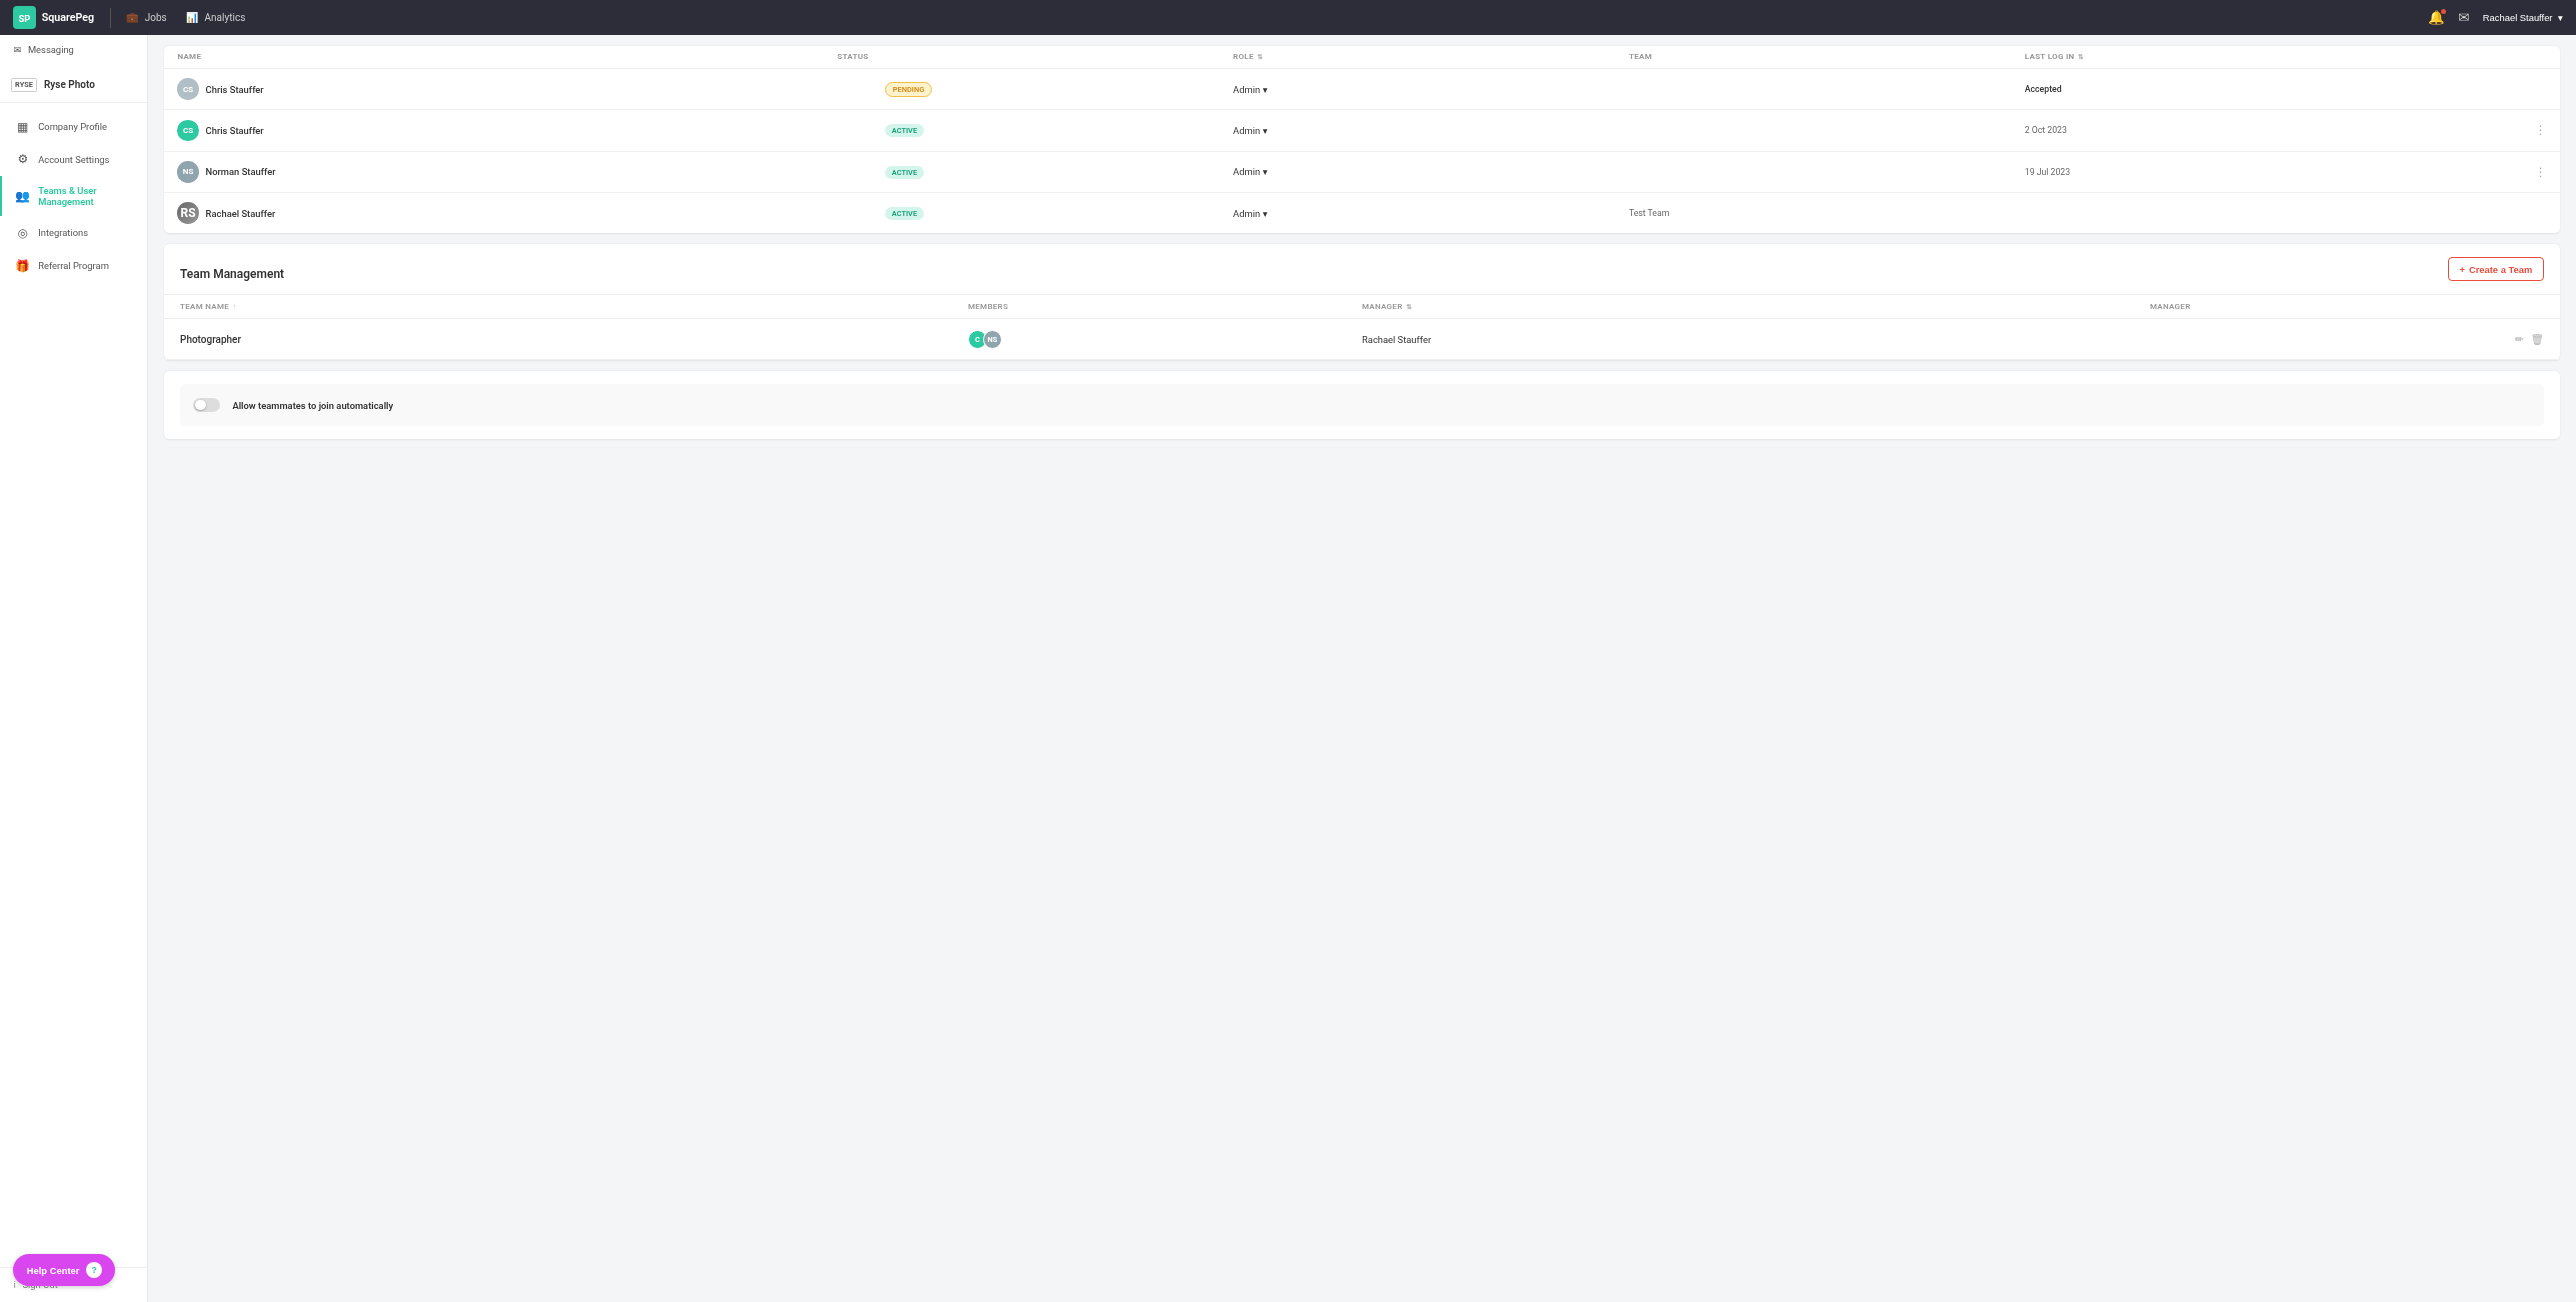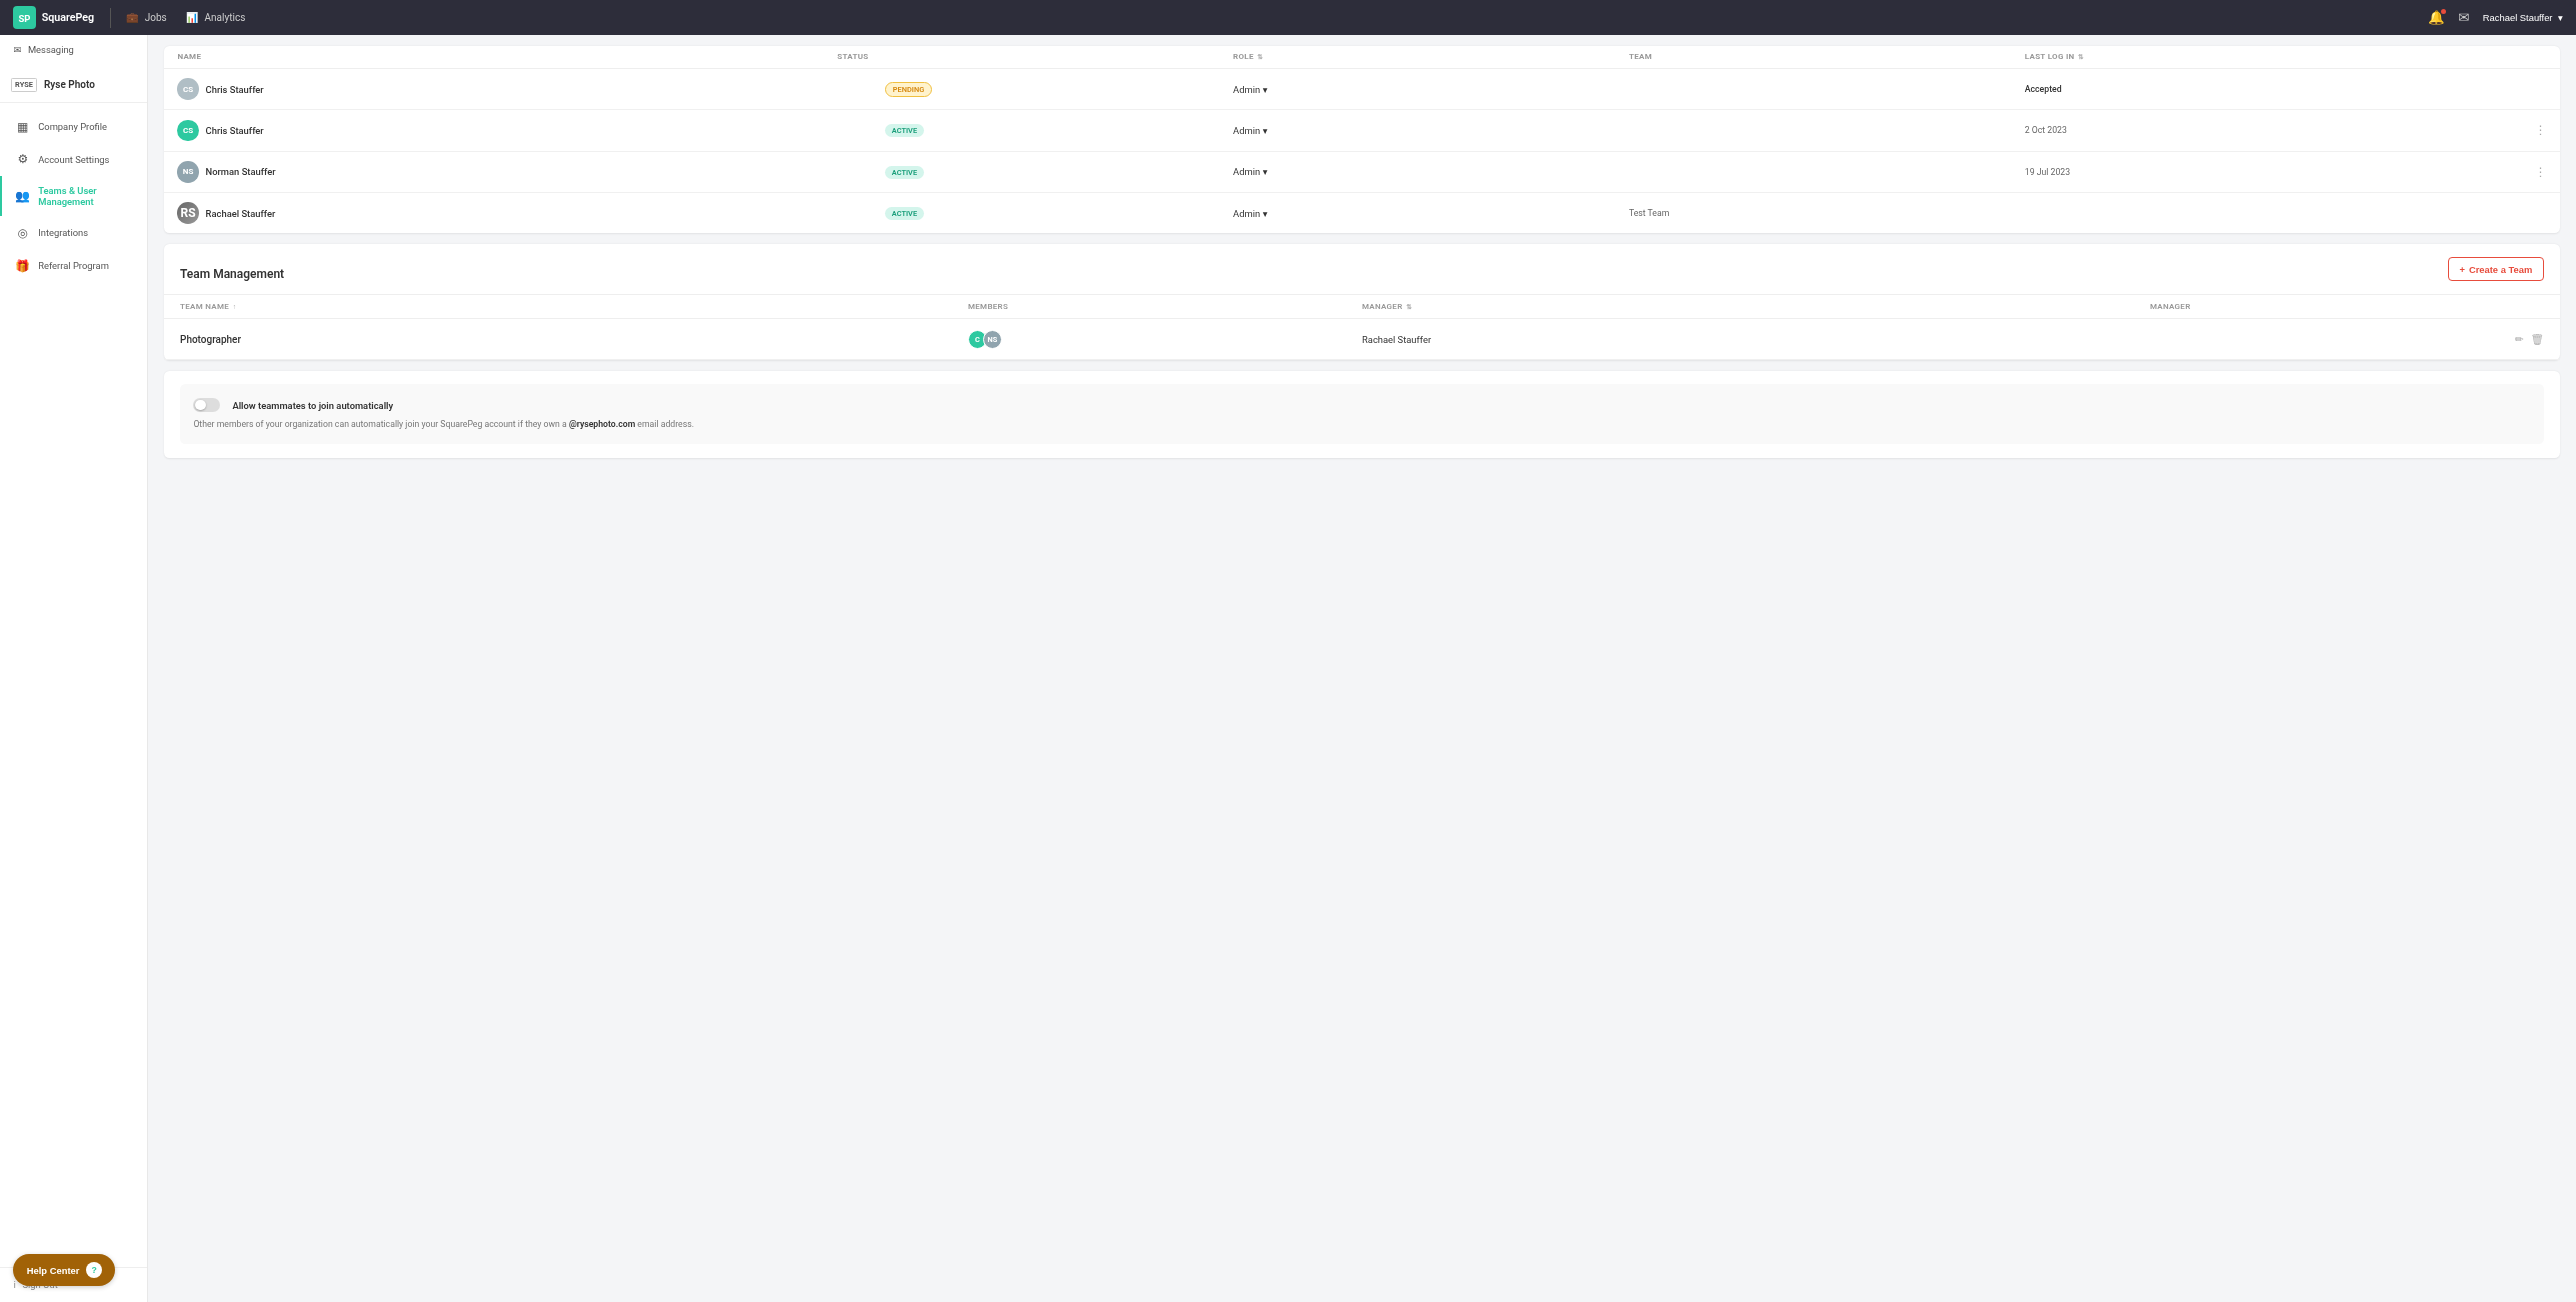--- a/index.html
+++ b/index.html
@@ -39,21 +39,21 @@
       padding: 9.4px 13.4px; cursor: pointer; color: #555; font-size: 9.4px;
       border-left: 2px solid transparent;
     }
     .sidebar-item.active { color: #2dc9a0; border-left-color: #2dc9a0; font-weight: 600; }
     .sidebar-item .icon { font-size: 12px; width: 14.8px; text-align: center; }
     .sidebar-top { display: flex; align-items: center; gap: 6.7px; padding: 9.4px 13.4px; color: #555; font-size: 9.4px; cursor: pointer; }
     .sidebar-bottom { padding: 10.7px 13.4px; border-top: 0.7px solid #eee; }
     .sign-out-item { display: flex; align-items: center; gap: 6.7px; color: #888; font-size: 9.4px; cursor: pointer; }
     .help-btn {
       position: fixed; bottom: 16px; left: 13.4px;
-      background: #a16207; color: #fff; border: none; border-radius: 16px;
+      background: #d946ef; color: #fff; border: none; border-radius: 16px;
       padding: 8px 13.4px; font-size: 9.4px; font-weight: 600; cursor: pointer;
       display: flex; align-items: center; gap: 6.7px; box-shadow: 0 1.3px 5.4px rgba(0,0,0,0.2);
     }
 
     
     .main { flex: 1; overflow-y: auto; padding: 0; }
     .section-card {
       background: #fff; margin: 10.7px 16px; border-radius: 5.4px;
       box-shadow: 0 0.7px 2px rgba(0,0,0,0.08);
     }
@@ -343,23 +343,20 @@
 
     <div class="section-card">
       <div class="settings-section">
         <div class="settings-toggle-card">
           <div class="toggle-row">
             <div class="toggle">
               <div class="toggle-knob"></div>
             </div>
             <span class="toggle-label">Allow teammates to join automatically</span>
           </div>
-          <p class="toggle-desc">
-            <span>Other members of your organization can automatically join your SquarePeg account if they own a </span><span class="highlight">@rysephoto.com</span><span> email address.</span>
-          </p>
         </div>
       </div>
     </div>
 
   </main>
 </div>
 
 <button class="help-btn">
   <span>Help Center</span>
   <span style="background:#fff;color:#2dc9a0;border-radius:50%;width:16px;height:16px;display:flex;align-items:center;justify-content:center;font-size:8.7px;font-weight:700;">?</span>

